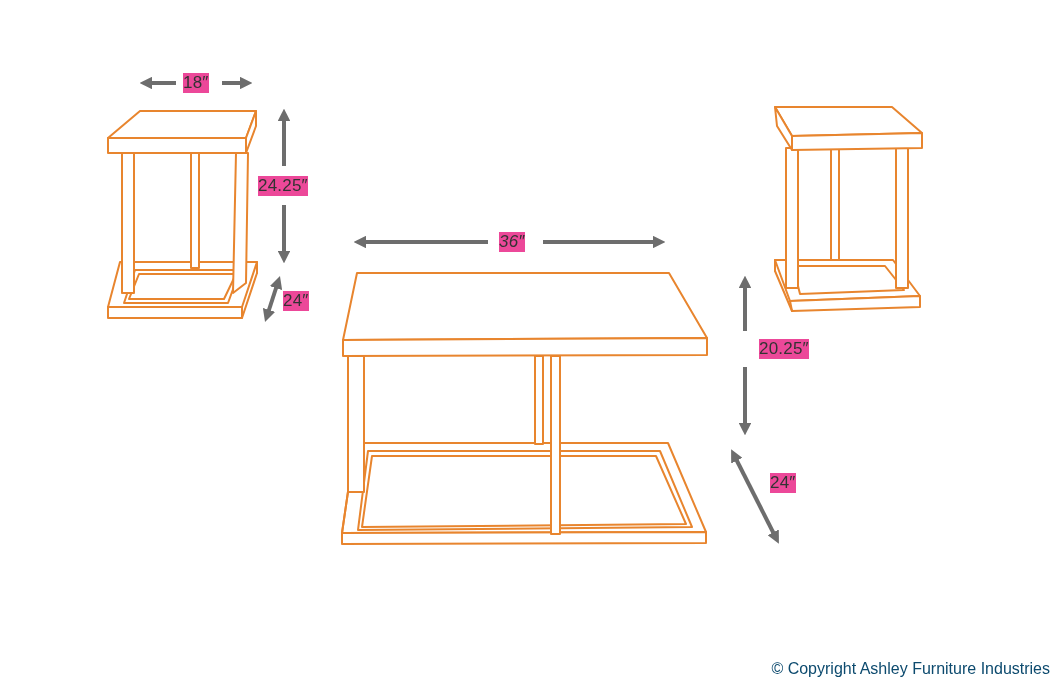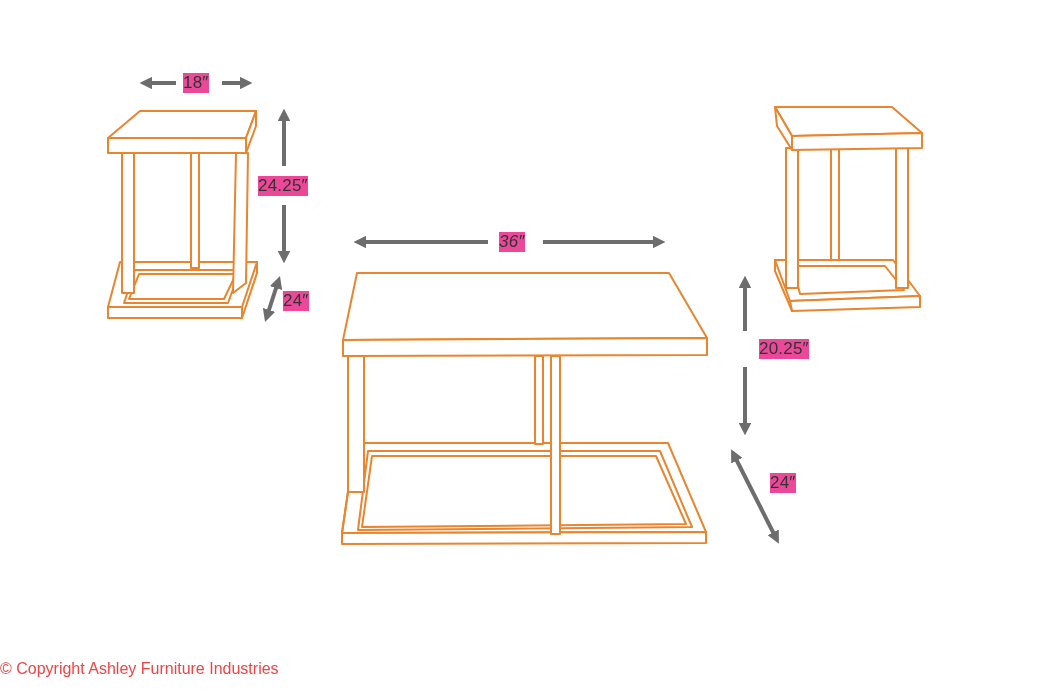--- a/index.html
+++ b/index.html
@@ -5,22 +5,22 @@
     html, body { margin:0; padding:0; background:#ffffff; }
     body { width:1050px; height:700px; position:relative; overflow:hidden;
            font-family: "Liberation Sans", "DejaVu Sans", sans-serif; }
     #stage { position:absolute; left:0; top:0; width:1050px; height:700px; }
     .furn { fill:none; stroke:#e8852e; stroke-width:2; stroke-linejoin:round; stroke-linecap:round; }
     .furn-fill { fill:#ffffff; stroke:#e8852e; stroke-width:2; stroke-linejoin:round; }
     .dim { stroke:#6d6d6d; stroke-width:4; fill:none; }
     .head { fill:#6d6d6d; }
     .label { position:absolute; color:#333333; font-size:17px; letter-spacing:0.2px; white-space:nowrap;
              background:#ec4899; line-height:20px; }
-    .copyright { position:absolute; left:0; width:1050px; top:660px; text-align:left;
-                 color:#ef4444; font-size:16px; }
+    .copyright { position:absolute; left:0; width:1050px; top:660px; text-align:right;
+                 color:#0c4a6e; font-size:16px; }
   </style>
 </head>
 <body>
 
 <svg id="stage" viewBox="0 0 1050 700" xmlns="http://www.w3.org/2000/svg">
   <defs>
     <marker id="ah" viewBox="0 0 10 10" refX="5" refY="5" markerWidth="3.2" markerHeight="3.2" orient="auto-start-reverse">
       <path d="M0,0 L10,5 L0,10 z" class="head"></path>
     </marker>
   </defs>

